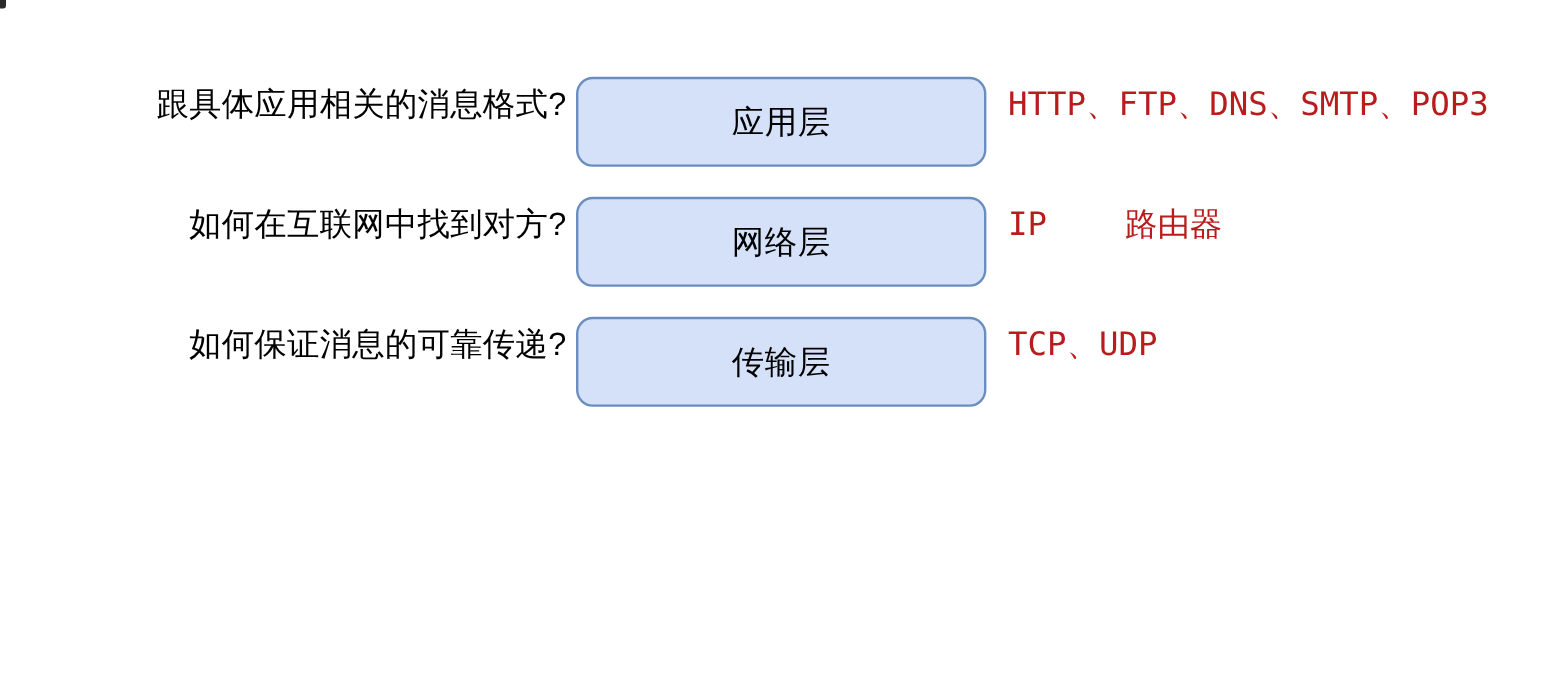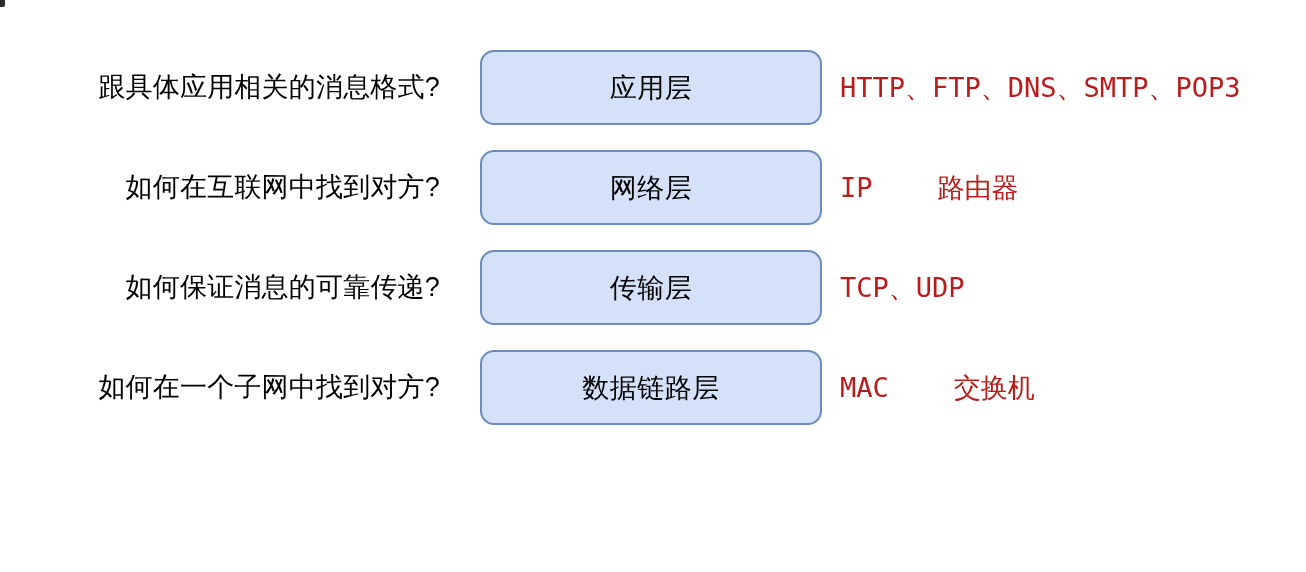--- a/index.html
+++ b/index.html
@@ -45,33 +45,33 @@
     position: relative;
     height: 100px;
   }
 
   .question {
     position: absolute;
     right: 826px;           
     top: 0;
     height: 75px;
     line-height: 75px;
-    padding-right: 40px;
+    padding-right: 8px;
     white-space: nowrap;
     text-align: right;
     font-size: 27px;
     font-family: "Liberation Sans", "DejaVu Sans", sans-serif;
     color: #000000;
     letter-spacing: 0.2px;
   }
 
   .layer-box {
     position: absolute;
     left: 480px;
-    top: 0;
+    top: 14px;
     width: 342px;
     height: 75px;
     box-sizing: border-box;
     background: #d4e1f8;
     border: 2px solid #6c8ebf;
     border-radius: 14px;
     display: flex;
     align-items: center;
     justify-content: center;
   }
@@ -122,23 +122,16 @@
     </div>
 
     <div class="layer-row">
       <div class="question">如何保证消息的可靠传递?</div>
       <div class="layer-box">
         <span class="layer-box-label">传输层</span>
       </div>
       <div class="protocols">TCP、UDP</div>
     </div>
 
-    <div class="layer-row">
-      <div class="question">如何在一个子网中找到对方?</div>
-      <div class="layer-box">
-        <span class="layer-box-label">数据链路层</span>
-      </div>
-      <div class="protocols">MAC    交换机</div>
-    </div>
 
 
   </div>
 </div>
 
 </body></html>

